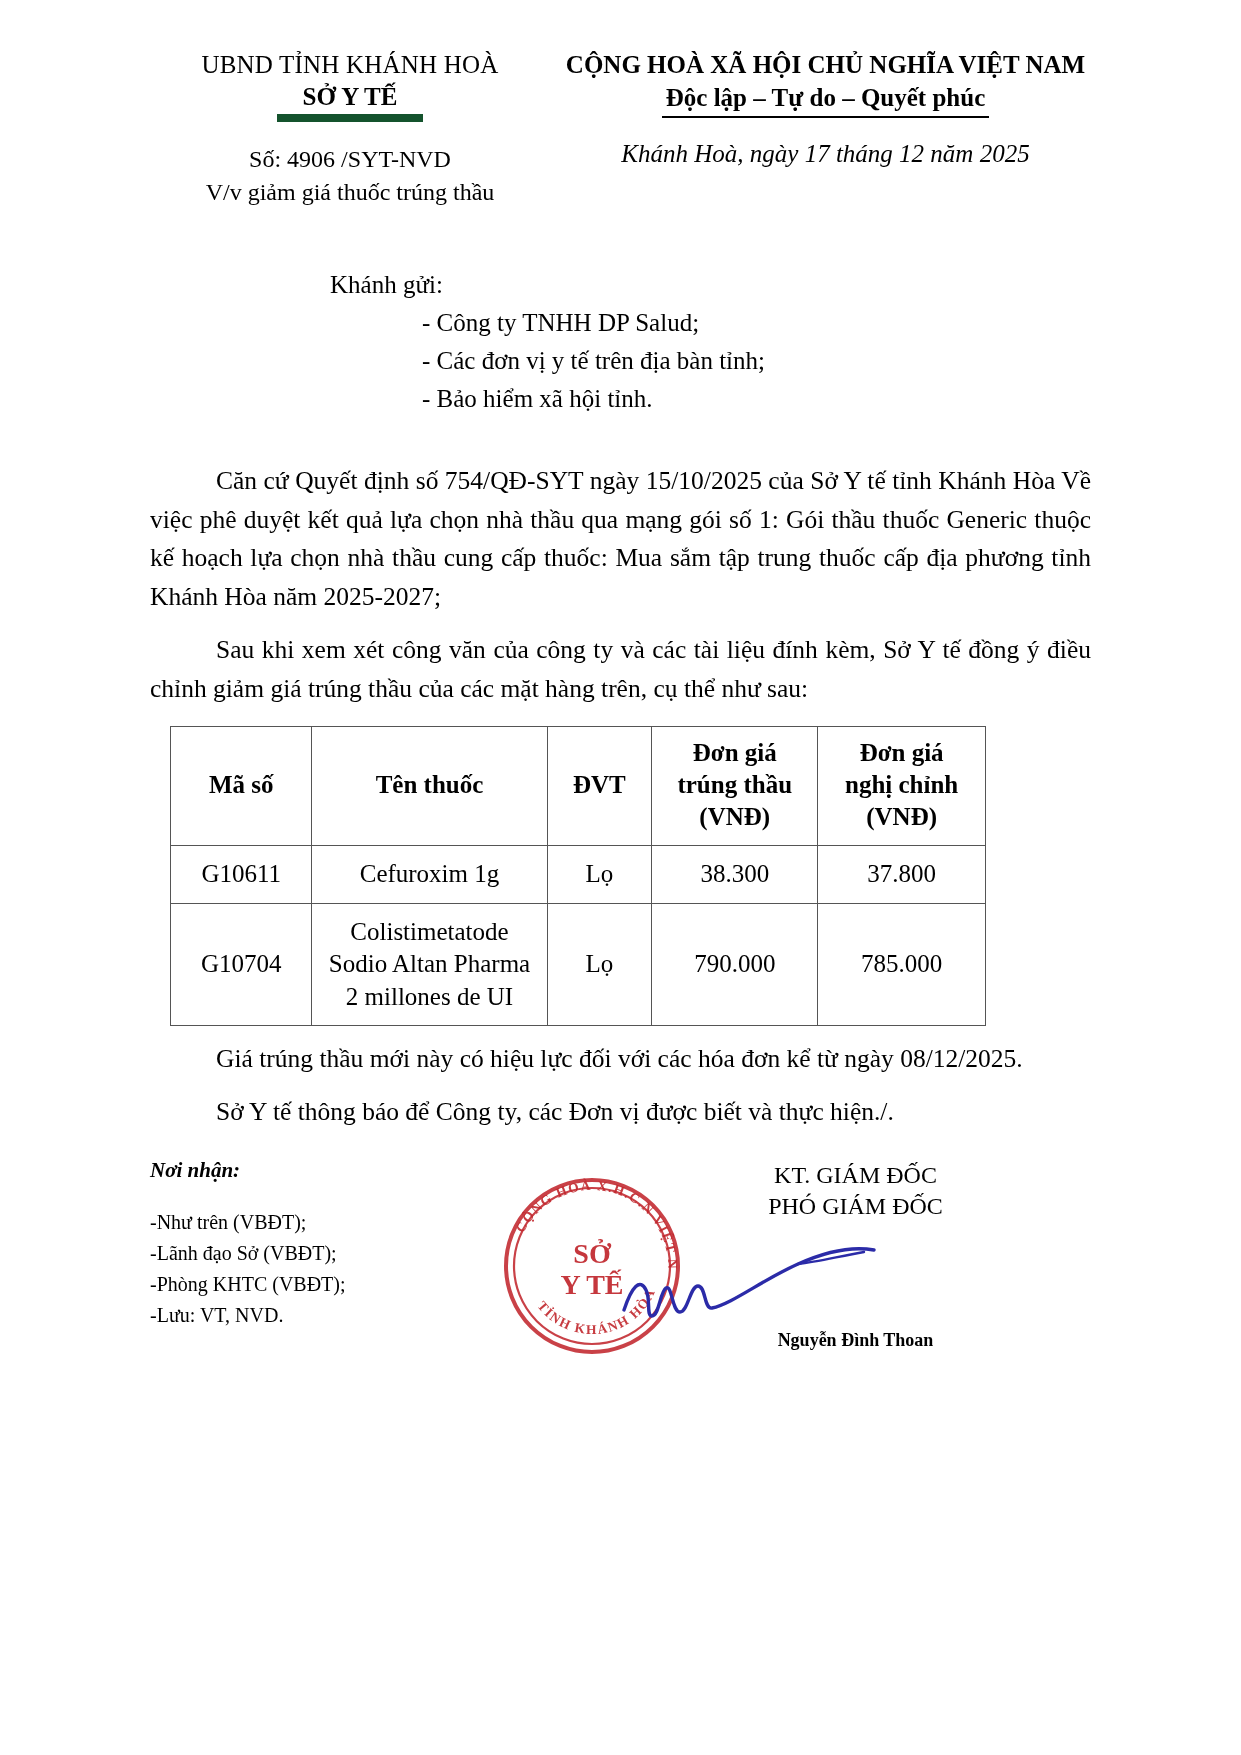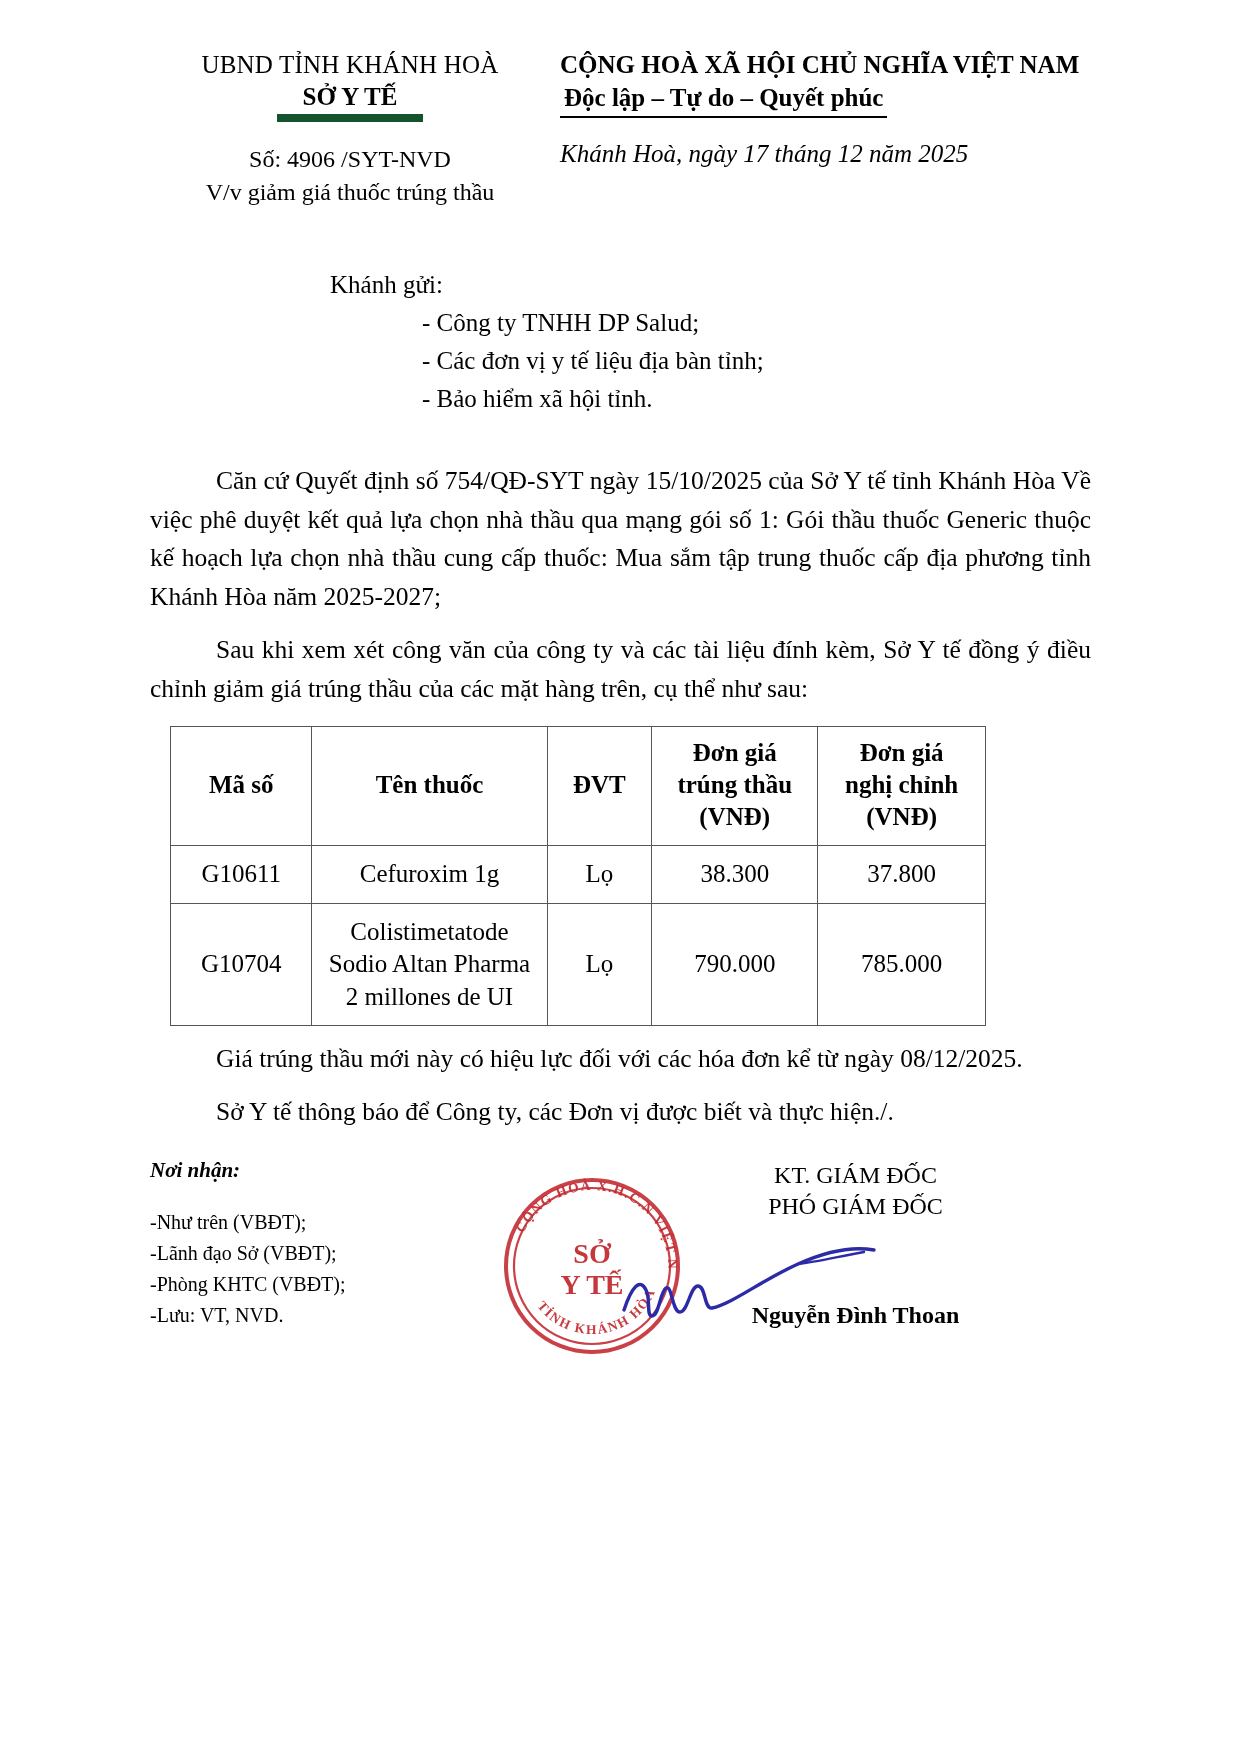--- a/index.html
+++ b/index.html
@@ -29,21 +29,21 @@
     align-items: flex-start;
     justify-content: flex-start;
   }
   .header-left {
     width: 400px;
     text-align: center;
     flex: 0 0 auto;
   }
   .header-right {
     flex: 1 1 auto;
-    text-align: left;
+    text-align: center;
     padding-left: 10px;
   }
   .org-line {
     font-size: 25px;
     letter-spacing: 0.2px;
     line-height: 1.25;
     white-space: nowrap;
   }
   .org-dept {
     font-size: 25px;
@@ -180,23 +180,23 @@
     padding-top: 2px;
   }
   .sig-title {
     font-size: 24px;
     font-weight: normal;
     line-height: 1.3;
     position: relative;
     z-index: 3;
   }
   .signer-name {
-    font-size: 24px;
-    font-weight: bold;
-    margin-top: 80px;
+    font-size: 18px;
+    font-weight: bold;
+    margin-top: 108px;
     position: relative;
     z-index: 3;
   }
 
   
   .stamp {
     position: absolute;
     left: -128px;
     top: 8px;
     width: 200px;
@@ -232,21 +232,21 @@
       <div class="nation-line">CỘNG HOÀ XÃ HỘI CHỦ NGHĨA VIỆT NAM</div>
       <div><span class="motto">Độc lập – Tự do – Quyết phúc</span></div>
       <div class="date-line">Khánh Hoà, ngày 17 tháng  12  năm 2025</div>
     </div>
 
   </div>
 
   <div class="recipients">
     <div class="recipients-label">Khánh gửi:</div>
     <div class="recipient-item">- Công ty TNHH DP Salud;</div>
-    <div class="recipient-item">- Các đơn vị y tế liệu địa bàn tỉnh;</div>
+    <div class="recipient-item">- Các đơn vị y tế trên địa bàn tỉnh;</div>
     <div class="recipient-item">- Bảo hiểm xã hội tỉnh.</div>
   </div>
 
   <div class="body-text">
     <p class="para">Căn cứ Quyết định số 754/QĐ-SYT ngày 15/10/2025 của Sở Y tế tỉnh Khánh Hòa Về việc phê duyệt kết quả lựa chọn nhà thầu qua mạng gói số 1: Gói thầu thuốc Generic thuộc kế hoạch lựa chọn nhà thầu cung cấp thuốc: Mua sắm tập trung thuốc cấp địa phương tỉnh Khánh Hòa năm 2025-2027;</p>
     <p class="para">Sau khi xem xét công văn của công ty và các tài liệu đính kèm, Sở Y tế đồng ý điều chỉnh giảm giá trúng thầu của các mặt hàng trên, cụ thể như sau:</p>
   </div>
 
   <table class="price-table">
     <thead>

